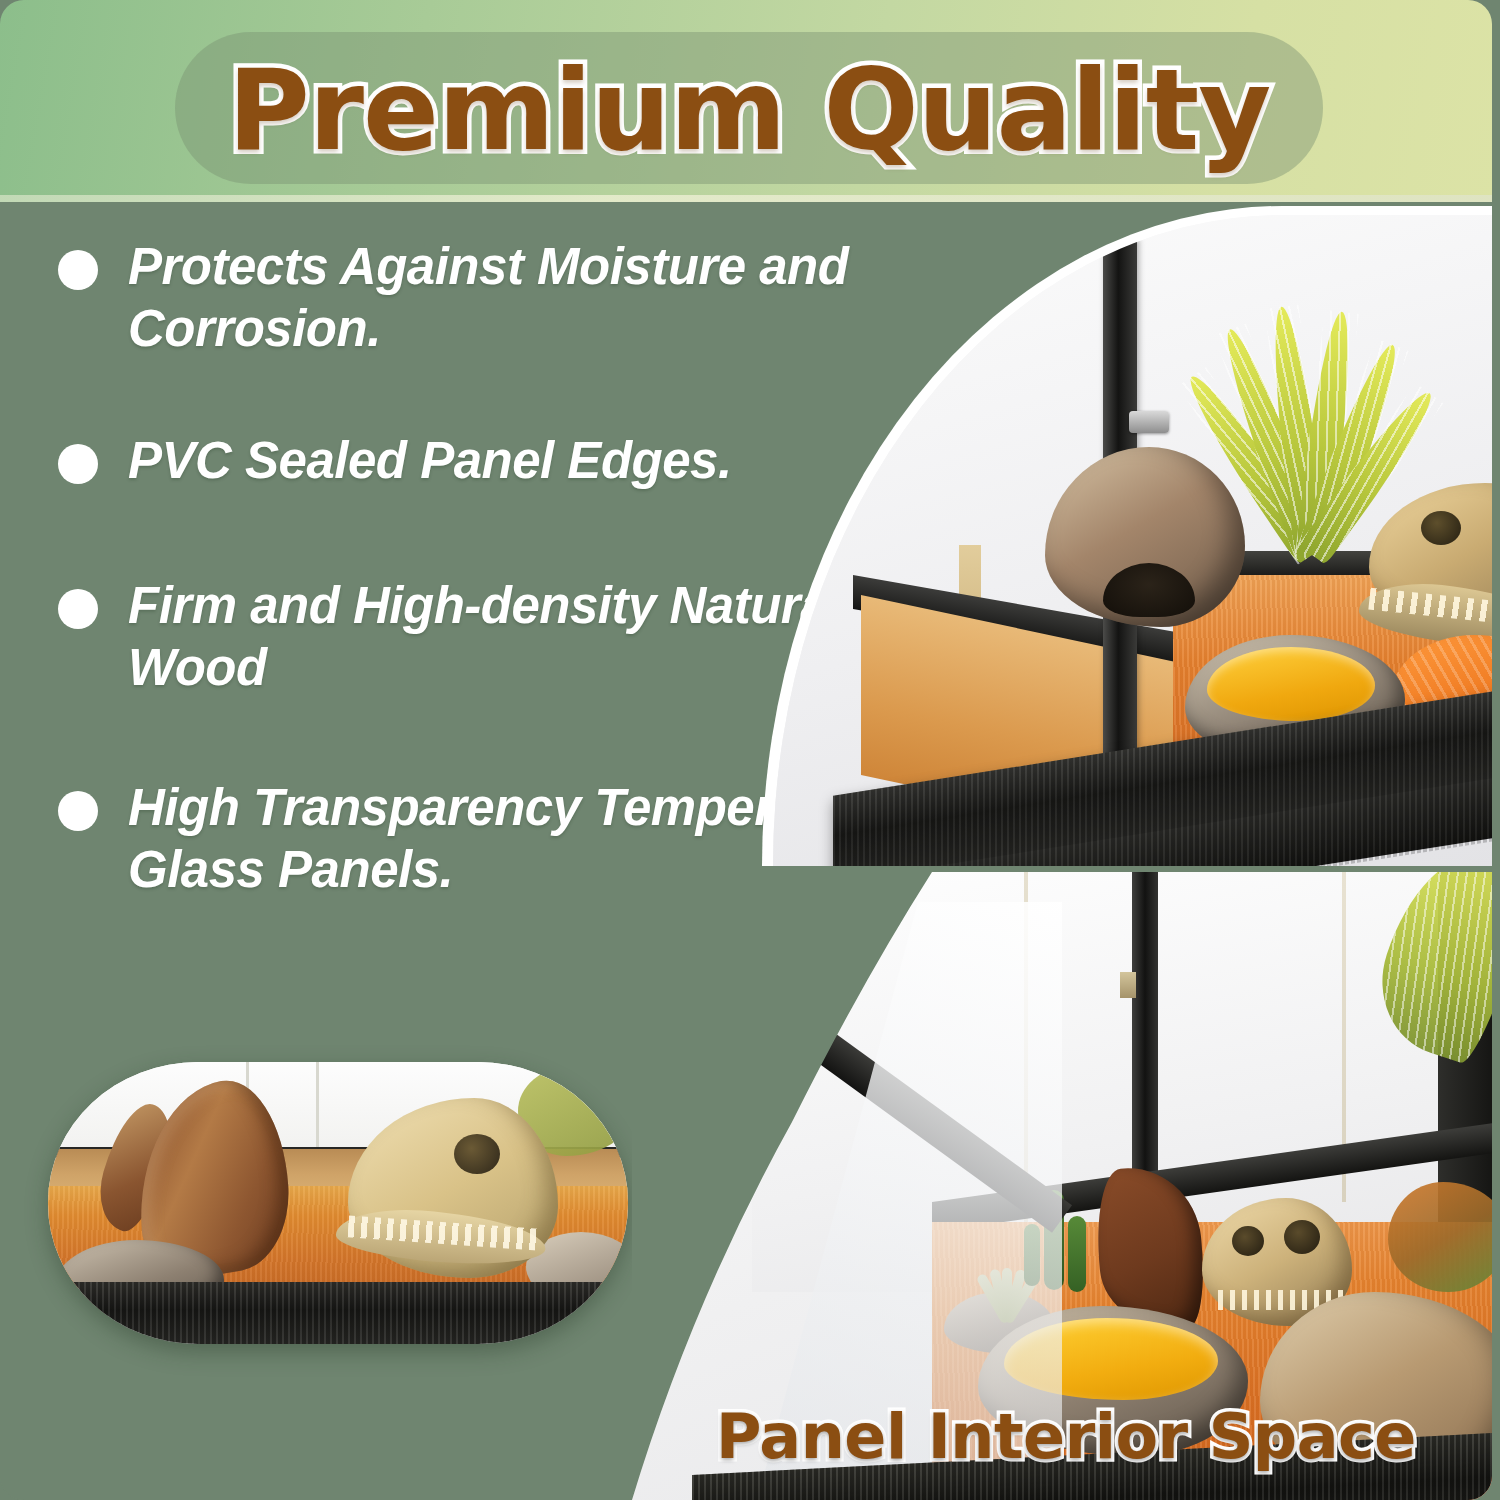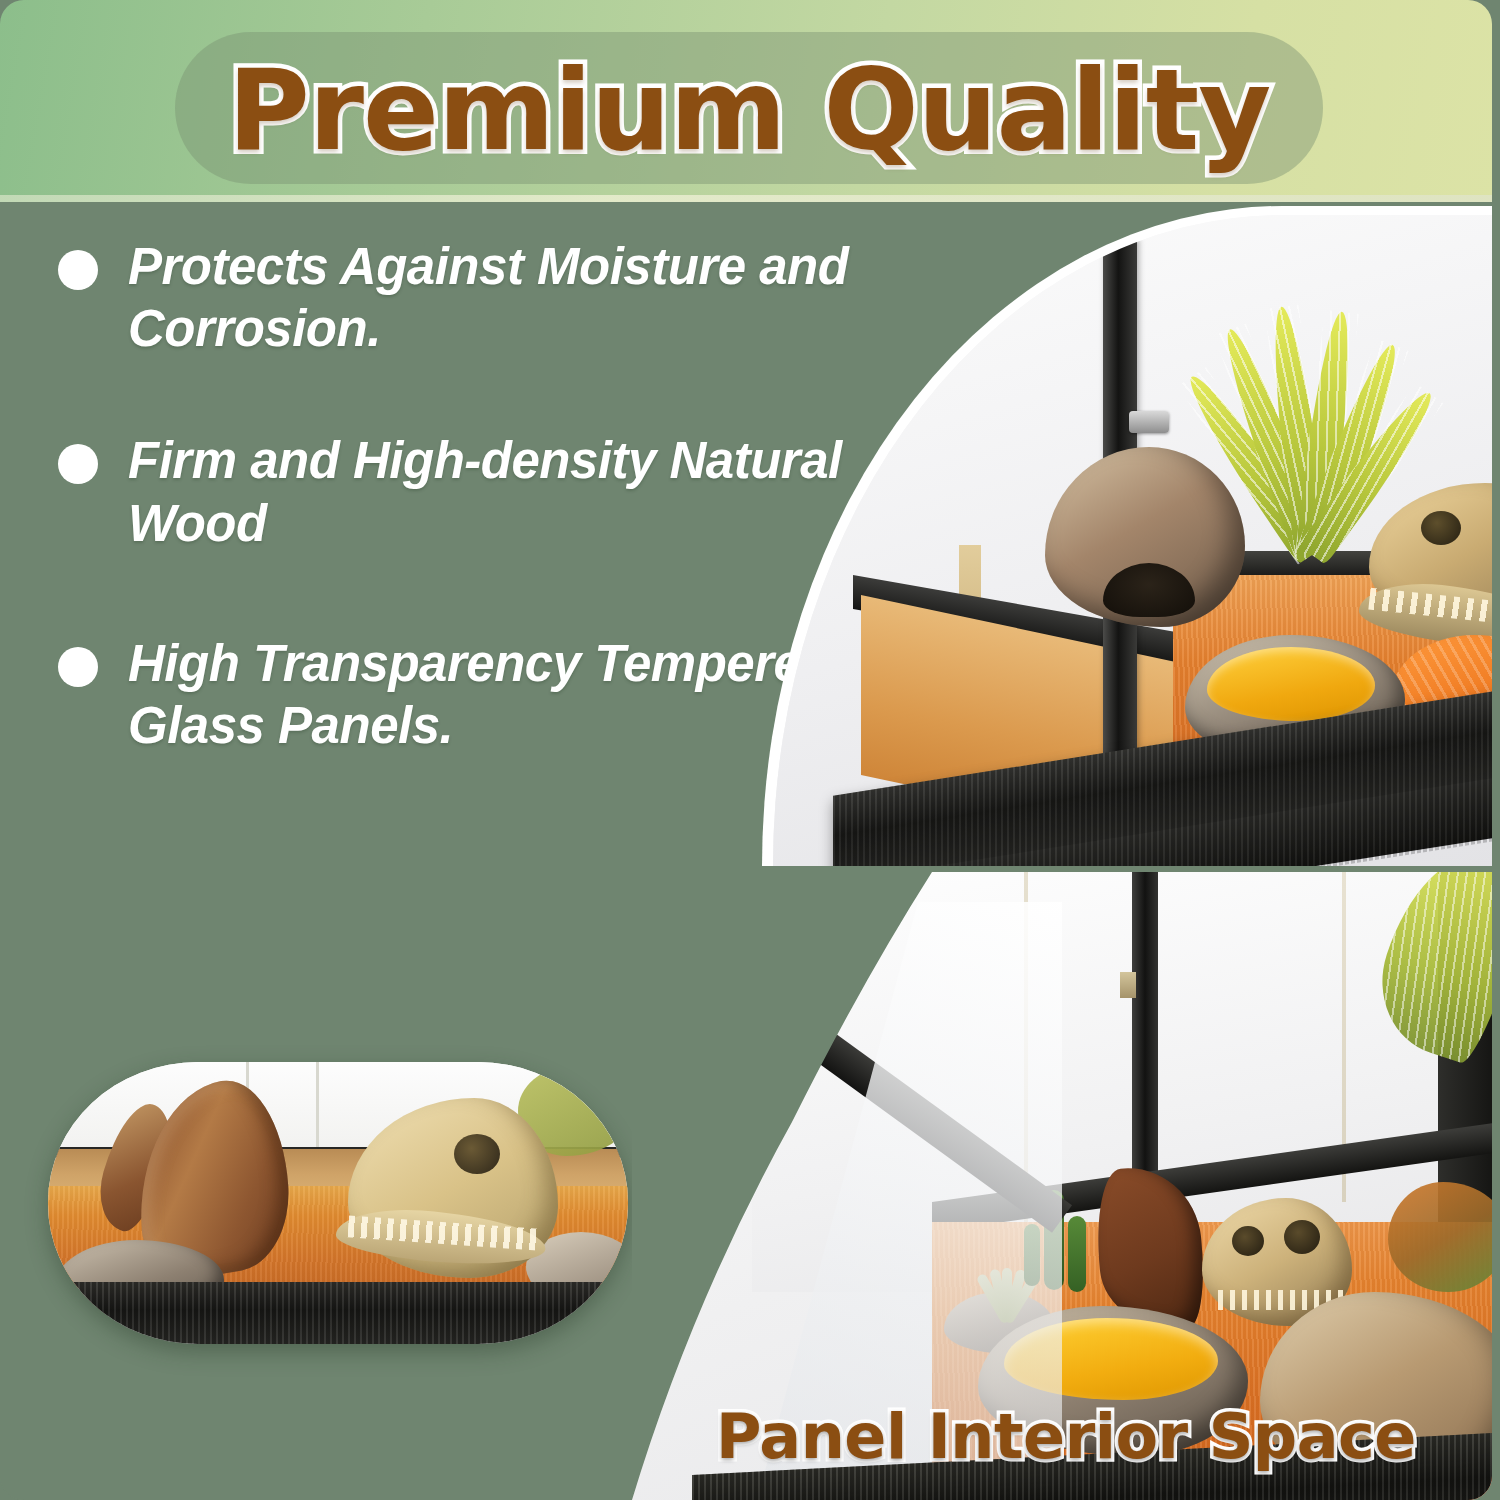--- a/index.html
+++ b/index.html
@@ -429,20 +429,24 @@
 
   <div class="body-bg"></div>
 
   <div class="bullets">
 
     <div class="bullet-row">
       <div class="bullet-dot"></div>
       <div class="bullet-text">Protects Against Moisture and Corrosion.</div>
     </div>
 
+    <div class="bullet-row" style="margin-bottom:82px;">
+      <div class="bullet-dot"></div>
+      <div class="bullet-text">PVC Sealed Panel Edges.</div>
+    </div>
 
     <div class="bullet-row" style="margin-bottom:78px;">
       <div class="bullet-dot"></div>
       <div class="bullet-text">Firm and High-density Natural Wood</div>
     </div>
 
     <div class="bullet-row">
       <div class="bullet-dot"></div>
       <div class="bullet-text">High Transparency Tempered Glass Panels.</div>
     </div>

